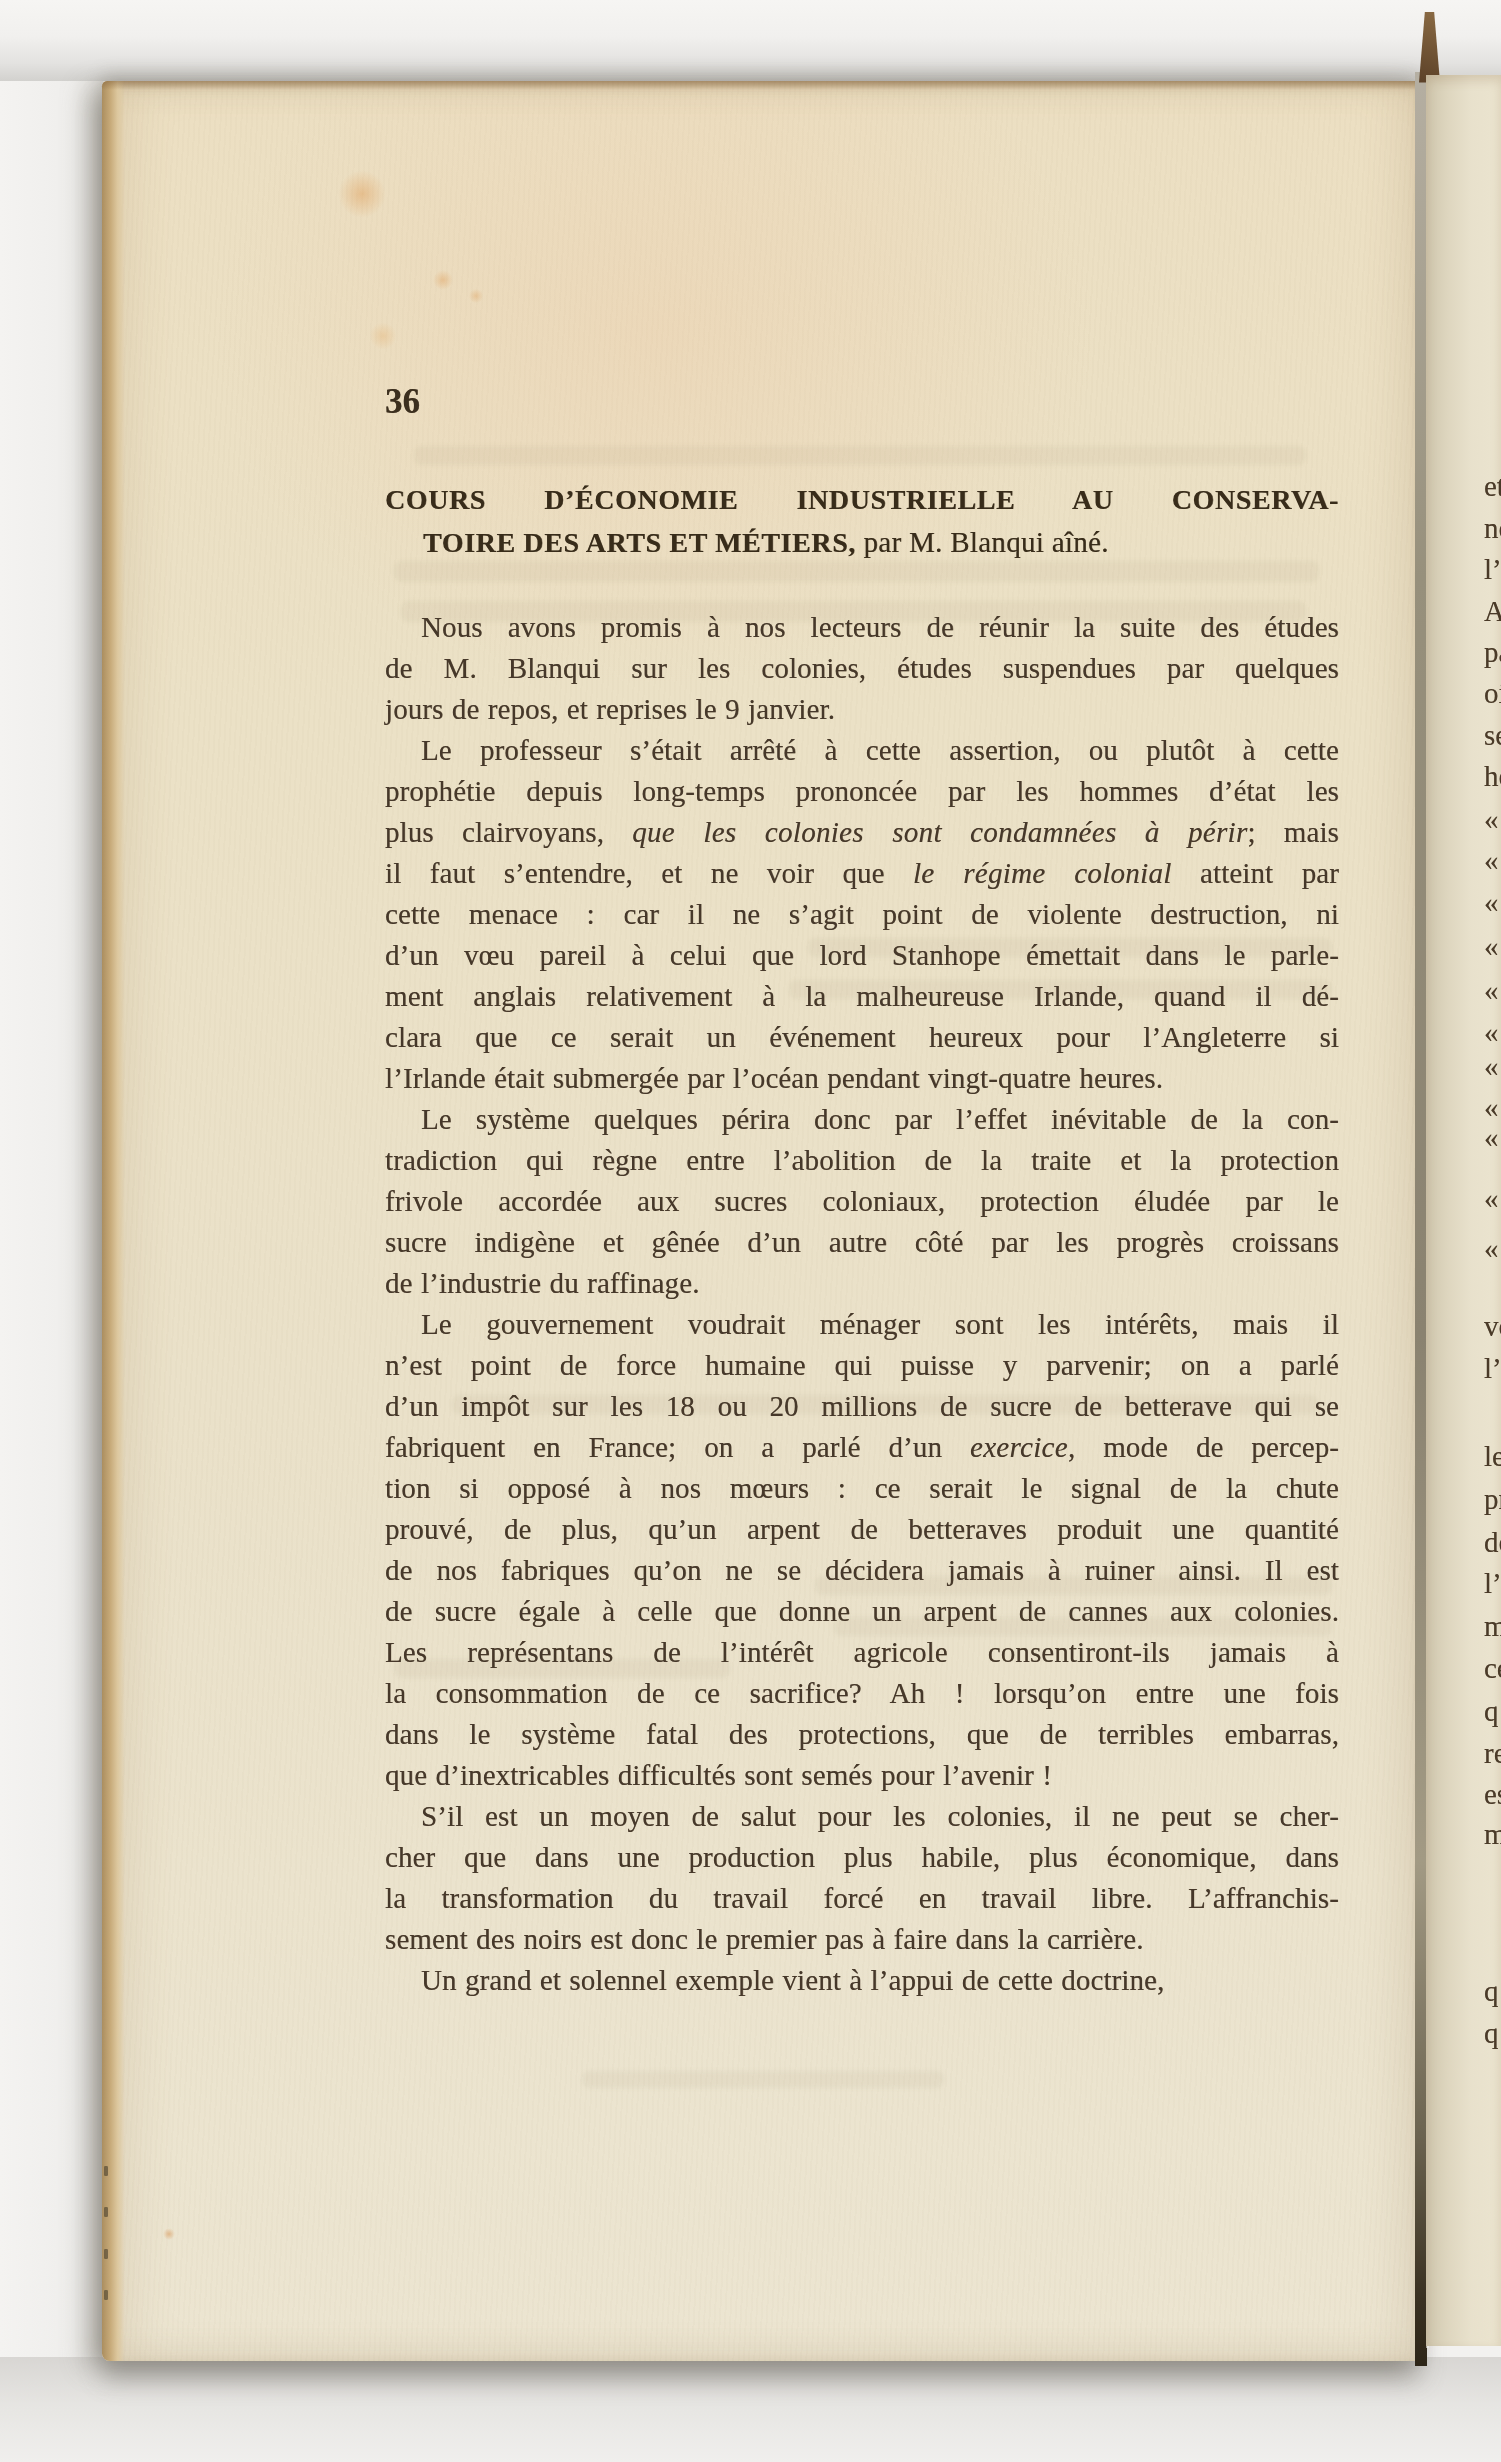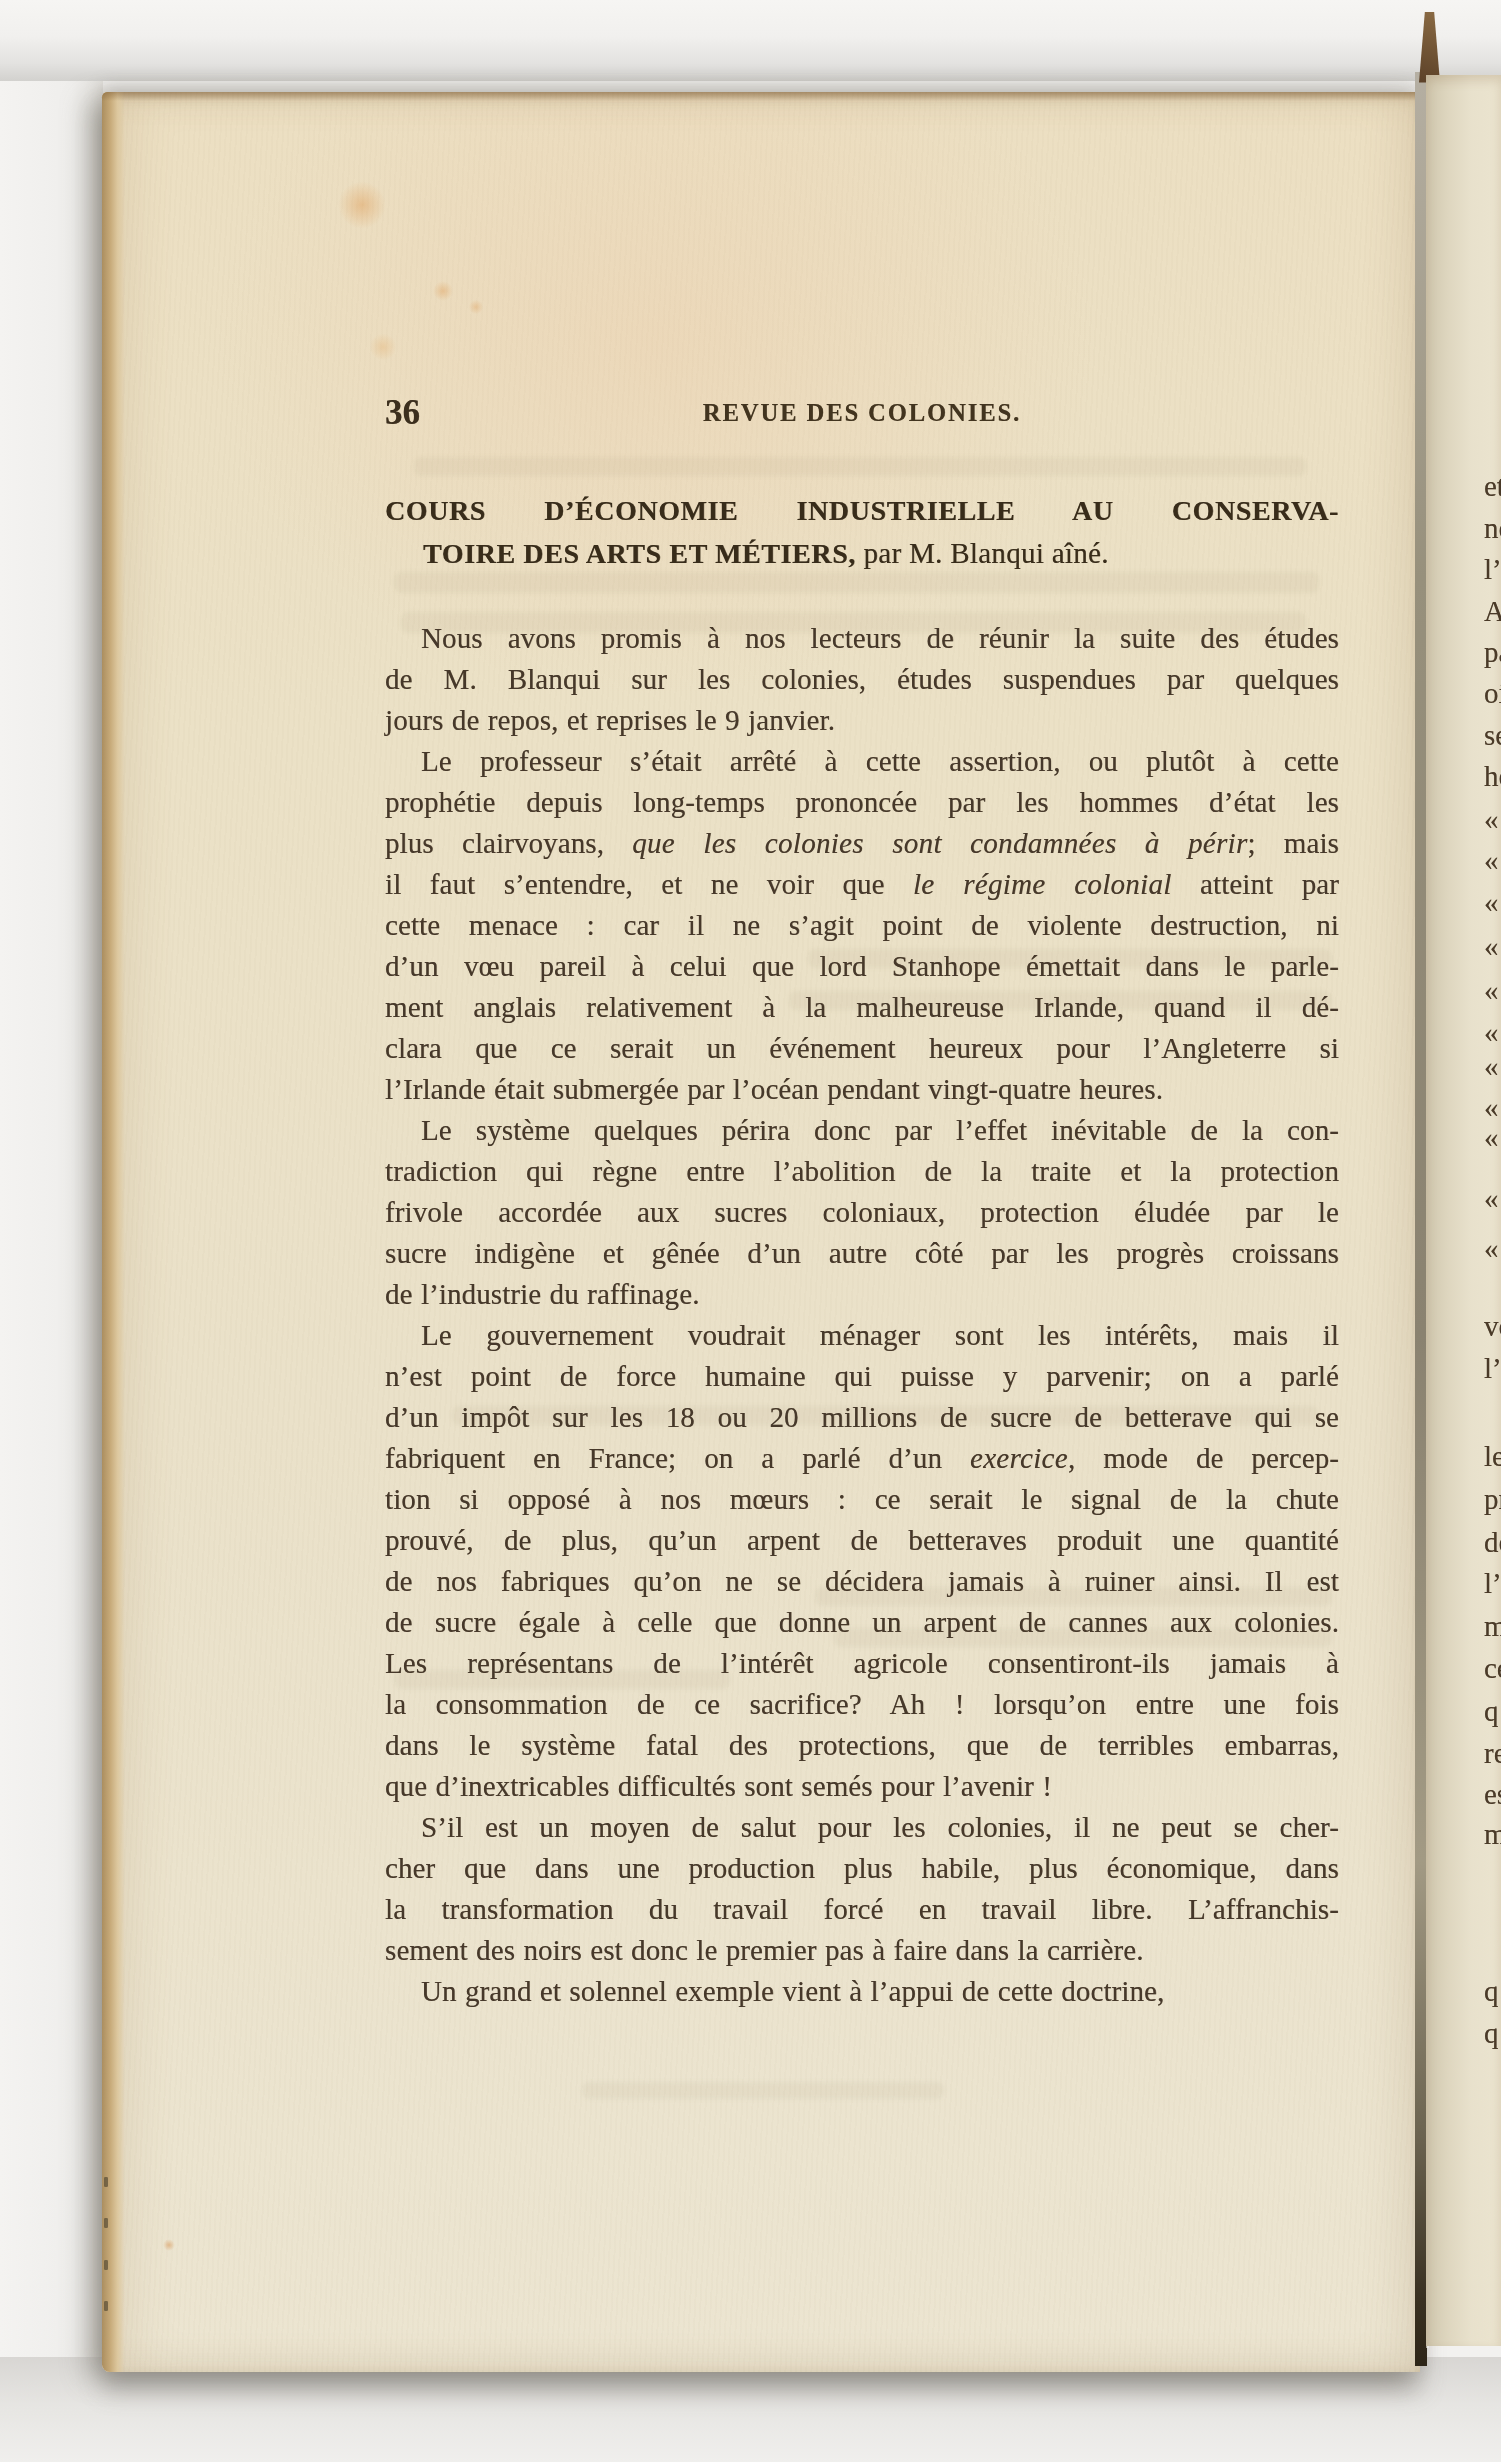--- a/index.html
+++ b/index.html
@@ -8,21 +8,21 @@
 
   
   .bg-top{position:absolute;left:0;top:0;width:100%;height:81px;
     background:linear-gradient(180deg,#f6f5f3 0%,#f1f0ee 45%,#e3e2e0 78%,#d2d1ce 100%);}
   .bg-left{position:absolute;left:0;top:0;width:103px;height:100%;
     background:linear-gradient(90deg,#f4f3f1 0%,#efeeec 70%,#e4e2de 100%);}
   .bg-bottom{position:absolute;left:0;top:2357px;width:100%;height:105px;background:#eceBE9;
     background:linear-gradient(180deg,#d8d6d3 0%,#e6e5e2 45%,#f0efed 100%);}
 
   
-  #page-main{position:absolute;left:102px;top:92px;width:1318px;height:2280px;
+  #page-main{position:absolute;left:102px;top:81px;width:1318px;height:2280px;
     border-radius:5.2px 0 0 7.8px;
     background:
       radial-gradient(circle 34px at 260px 113px, rgba(223,160,92,0.50), rgba(223,160,92,0) 70%),
       radial-gradient(circle 14.2px at 341px 199px, rgba(223,160,92,0.45), rgba(223,160,92,0) 70%),
       radial-gradient(circle 10.3px at 374px 215px, rgba(223,160,92,0.40), rgba(223,160,92,0) 70%),
       radial-gradient(circle 19.4px at 281px 255px, rgba(228,172,104,0.35), rgba(228,172,104,0) 70%),
       radial-gradient(circle 8.4px at 67px 2153px, rgba(214,142,72,0.50), rgba(214,142,72,0) 70%),
       radial-gradient(ellipse 614px 491px at 42% 11%, rgba(236,188,148,0.22), rgba(236,188,148,0) 72%),
       repeating-linear-gradient(93deg, rgba(118,98,60,0.022) 0 1.9px, rgba(118,98,60,0) 1.9px 5.2px),
       linear-gradient(180deg,#ecdfc2 0%,#ebe1c6 28%,#eae1c9 58%,#ece5d1 100%);
@@ -99,21 +99,20 @@
     <div class="ghost" style="left:299px;top:520px;width:905px;height:21px"></div>
     <div class="ghost" style="left:706px;top:857px;width:524px;height:19.4px"></div>
     <div class="ghost" style="left:687px;top:899px;width:543px;height:19.4px"></div>
     <div class="ghost" style="left:350px;top:1314px;width:866px;height:19.4px"></div>
     <div class="ghost" style="left:713px;top:1495px;width:517px;height:19.4px"></div>
     <div class="ghost" style="left:732px;top:1536px;width:498px;height:19.4px"></div>
     <div class="ghost" style="left:292px;top:1578px;width:336px;height:19.4px"></div>
     <div class="ghost" style="left:480px;top:1990px;width:362px;height:17px"></div>
 
     <div id="page-number">36</div>
-    <div id="running-head">REVUE DES COLONIES.</div>
 
     <div id="title-block">
       <div class="t1">COURS D’ÉCONOMIE INDUSTRIELLE AU CONSERVA-</div>
       <div class="t2"><span class="tb">TOIRE DES ARTS ET MÉTIERS,</span><span class="tr"> par M. Blanqui aîné.</span></div>
     </div>
 
     <div id="body-text" class="ink">
         <div class="line indent j"><span>Nous avons promis à nos lecteurs de réunir la suite des études</span></div>
         <div class="line j"><span>de M. Blanqui sur les colonies, études suspendues par quelques</span></div>
         <div class="line"><span>jours de repos, et reprises le 9 janvier.</span></div>

